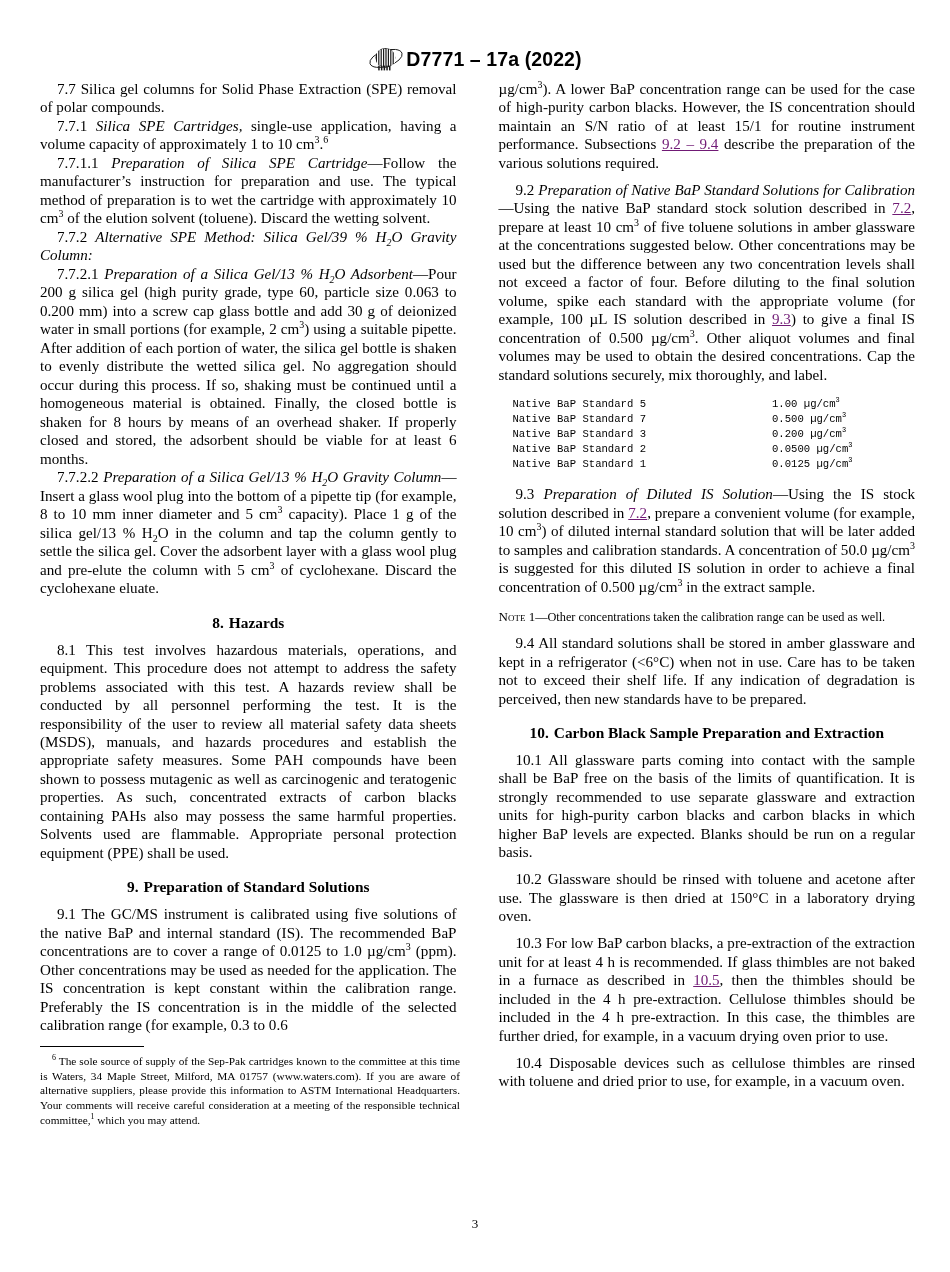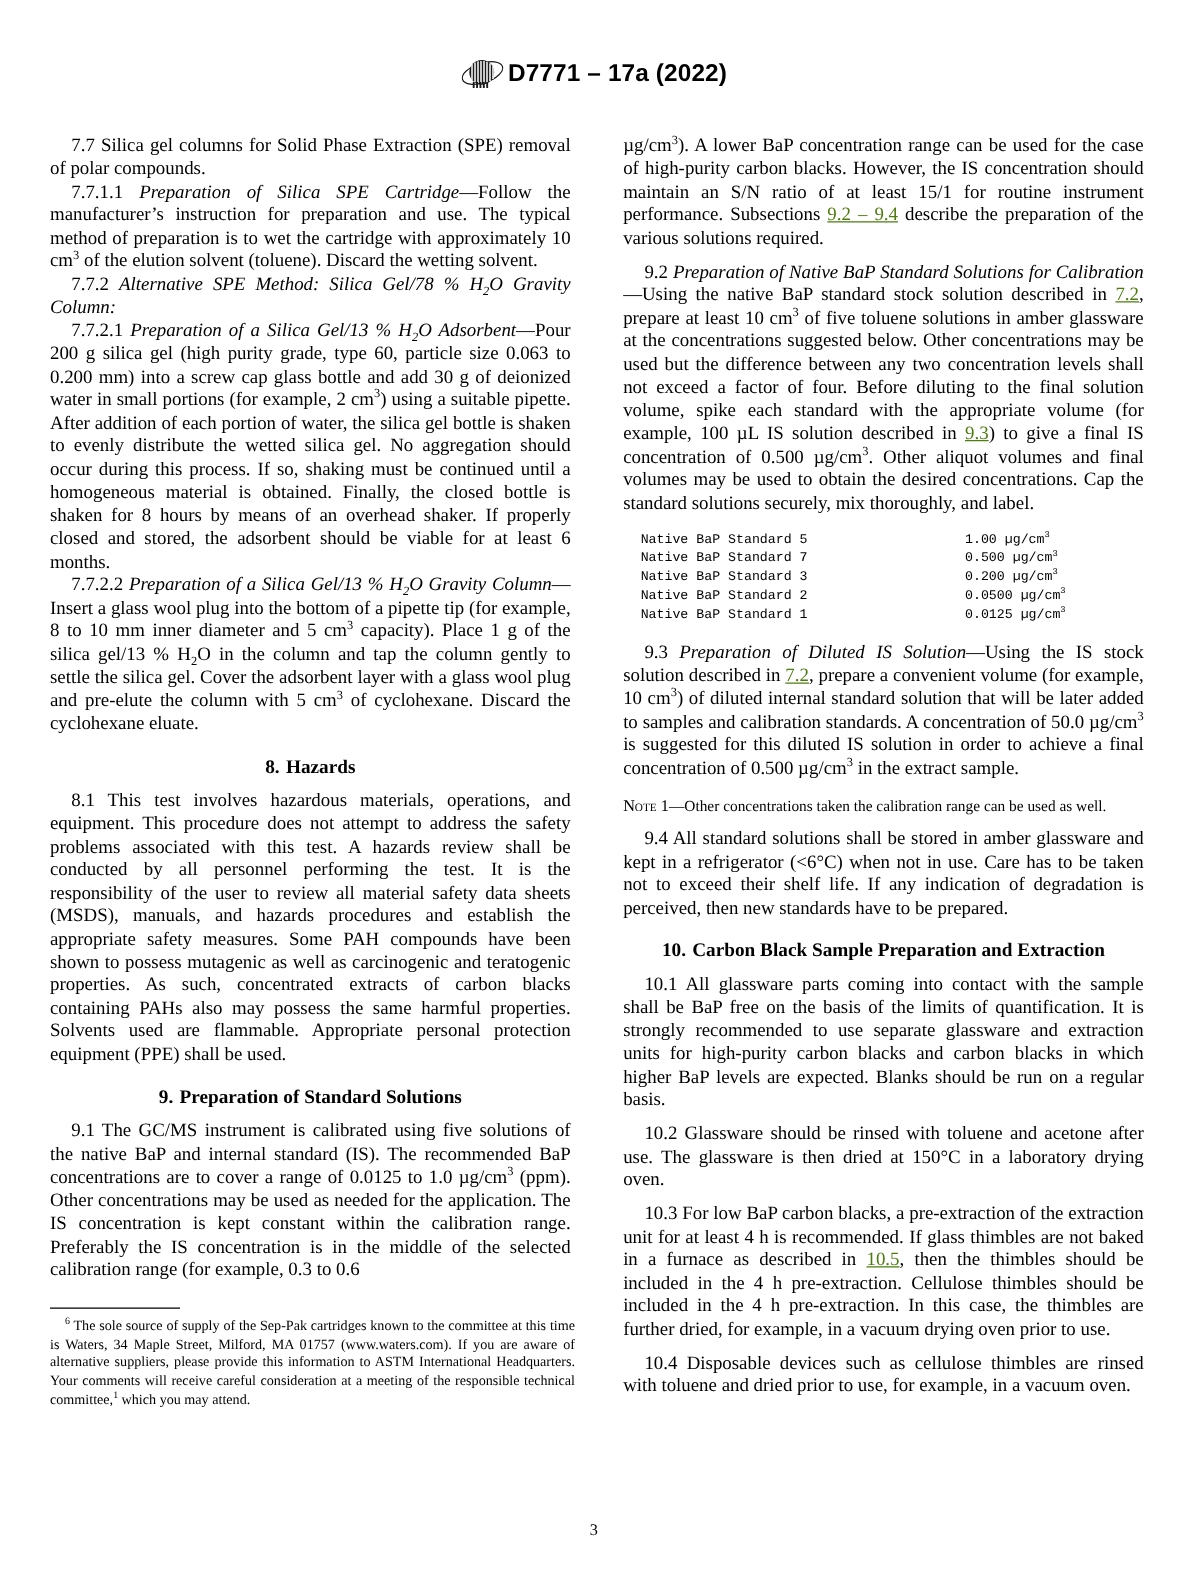--- a/index.html
+++ b/index.html
@@ -20,21 +20,21 @@
   }
   .astm-logo { width:36px; height:30px; display:block; }
   .doc-title {
     font-family:"Liberation Sans", sans-serif;
     font-weight:bold; font-size:19.5px; letter-spacing:0.1px;
     white-space:nowrap;
   }
 
   
   .cols {
-    position:absolute; top:108px; left:40px;
+    position:absolute; top:80px; left:40px;
     width:875px;
     display:flex; gap:42px;
   }
   .col { width:420px; }
 
   p {
     margin:0;
     font-size:15.1px;
     line-height:1.225;
     text-align:justify;
@@ -48,21 +48,21 @@
   .sec-head {
     margin:16px 0 9px 0;
     font-family:"Liberation Serif", serif;
     font-weight:bold;
     font-size:15.4px;
     text-align:center;
   }
   .sec-head .num { margin-right:5px; }
 
   i, .it { font-style:italic; }
-  .ref { color:#4d7c0f; }
+  .ref { color:#701a75; }
   sup { font-size:0.66em; vertical-align:super; line-height:0; }
   sub { font-size:0.66em; vertical-align:sub; line-height:0; }
 
   
   .std-table {
     font-family:Liberation Mono, monospace;
     font-size:10.6px;
     line-height:1.42;
     margin:13px 0 13px 14px;
     width:340px;
@@ -130,29 +130,33 @@
     </span>
     <span class="doc-title">D7771 – 17a (2022)</span>
   </div>
 
   <div class="cols">
 
     <div class="col">
 
       <p class="ind">7.7 Silica gel columns for Solid Phase Extraction (SPE) removal of polar compounds.</p>
 
+      <p class="ind">
+        <span>7.7.1</span>
+        <i>Silica SPE Cartridges,</i><span> single-use application, having a volume capacity of approximately 1 to 10 cm</span><sup>3</sup><span>.</span><sup>6</sup>
+      </p>
 
       <p class="ind">
         <span>7.7.1.1</span>
         <i>Preparation of Silica SPE Cartridge</i><span>—Follow the manufacturer’s instruction for preparation and use. The typical method of preparation is to wet the cartridge with approximately 10 cm</span><sup>3</sup><span> of the elution solvent (toluene). Discard the wetting solvent.</span>
       </p>
 
       <p class="ind">
         <span>7.7.2</span>
-        <i><span>Alternative SPE Method: Silica Gel/78 % H</span><sub>2</sub><span>O Gravity Column:</span></i>
+        <i><span>Alternative SPE Method: Silica Gel/39 % H</span><sub>2</sub><span>O Gravity Column:</span></i>
       </p>
 
       <p class="ind">
         <span>7.7.2.1</span>
         <i><span>Preparation of a Silica Gel/13 % H</span><sub>2</sub><span>O Adsorbent</span></i><span>—Pour 200 g silica gel (high purity grade, type 60, particle size 0.063 to 0.200 mm) into a screw cap glass bottle and add 30 g of deionized water in small portions (for example, 2 cm</span><sup>3</sup><span>) using a suitable pipette. After addition of each portion of water, the silica gel bottle is shaken to evenly distribute the wetted silica gel. No aggregation should occur during this process. If so, shaking must be continued until a homogeneous material is obtained. Finally, the closed bottle is shaken for 8 hours by means of an overhead shaker. If properly closed and stored, the adsorbent should be viable for at least 6 months.</span>
       </p>
 
       <p class="ind">
         <span>7.7.2.2</span>
         <i><span>Preparation of a Silica Gel/13 % H</span><sub>2</sub><span>O Gravity Column</span></i><span>—Insert a glass wool plug into the bottom of a pipette tip (for example, 8 to 10 mm inner diameter and 5 cm</span><sup>3</sup><span> capacity). Place 1 g of the silica gel/13 % H</span><sub>2</sub><span>O in the column and tap the column gently to settle the silica gel. Cover the adsorbent layer with a glass wool plug and pre-elute the column with 5 cm</span><sup>3</sup><span> of cyclohexane. Discard the cyclohexane eluate.</span>

